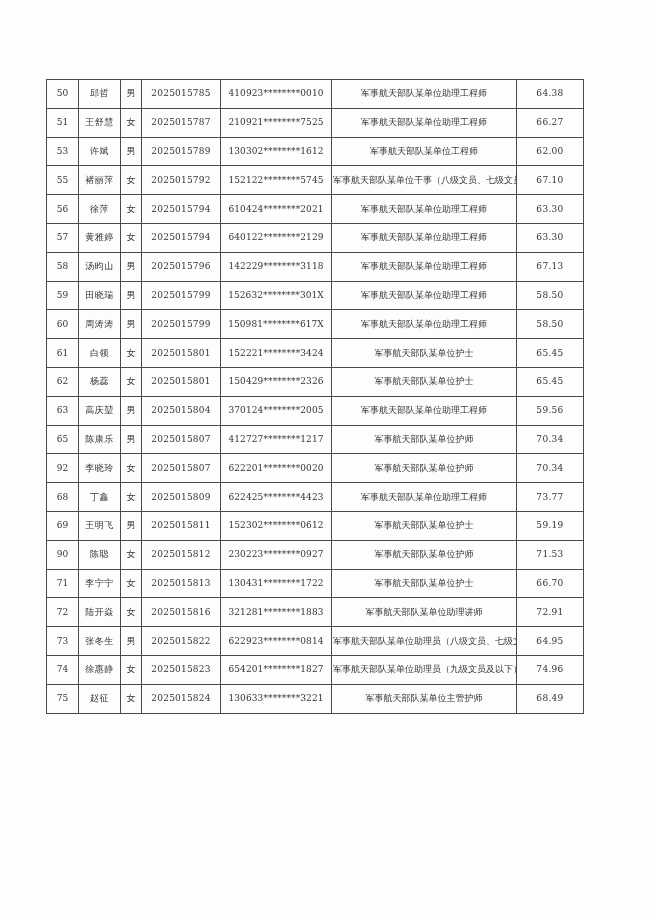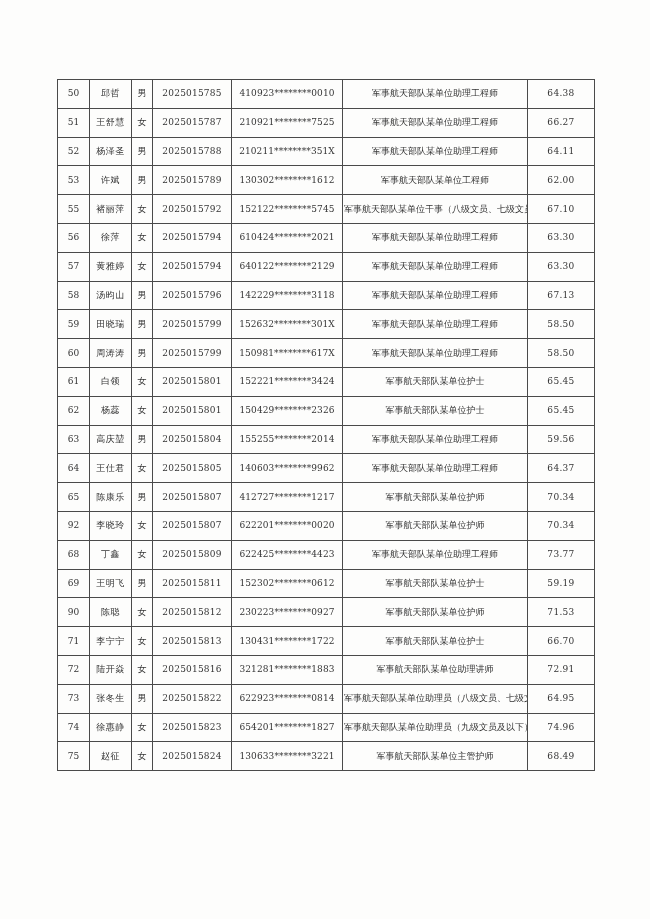--- a/index.html
+++ b/index.html
@@ -12,21 +12,21 @@
     width: 650px;
     height: 919px;
     margin: 0 auto;
     background: #fdfdfc;
     font-family: "DejaVu Serif", "Liberation Serif", serif;
     color: #343434;
     overflow: hidden;
   }
   table.results {
     position: absolute;
-    left: 57px;
+    left: 46px;
     top: 79px;
     width: 537px;
     border-collapse: collapse;
     table-layout: fixed;
   }
   table.results td {
     border: 1px solid #4a4a4a;
     height: 27.8px;
     padding: 0 1px;
     text-align: center;
@@ -73,29 +73,20 @@
         <tr>
           <td class="cell-index">51</td>
           <td class="cell-name">王舒慧</td>
           <td class="cell-gender">女</td>
           <td class="cell-exam-no">2025015787</td>
           <td class="cell-id-number">210921********7525</td>
           <td class="cell-position">军事航天部队某单位助理工程师</td>
           <td class="cell-score">66.27</td>
         </tr>
         <tr>
-          <td class="cell-index">52</td>
-          <td class="cell-name">杨泽圣</td>
-          <td class="cell-gender">男</td>
-          <td class="cell-exam-no">2025015788</td>
-          <td class="cell-id-number">210211********351X</td>
-          <td class="cell-position">军事航天部队某单位助理工程师</td>
-          <td class="cell-score">64.11</td>
-        </tr>
-        <tr>
           <td class="cell-index">53</td>
           <td class="cell-name">许斌</td>
           <td class="cell-gender">男</td>
           <td class="cell-exam-no">2025015789</td>
           <td class="cell-id-number">130302********1612</td>
           <td class="cell-position">军事航天部队某单位工程师</td>
           <td class="cell-score">62.00</td>
         </tr>
         <tr>
           <td class="cell-index">55</td>
@@ -167,32 +158,23 @@
           <td class="cell-exam-no">2025015801</td>
           <td class="cell-id-number">150429********2326</td>
           <td class="cell-position">军事航天部队某单位护士</td>
           <td class="cell-score">65.45</td>
         </tr>
         <tr>
           <td class="cell-index">63</td>
           <td class="cell-name">高庆堃</td>
           <td class="cell-gender">男</td>
           <td class="cell-exam-no">2025015804</td>
-          <td class="cell-id-number">155255********2014</td>
+          <td class="cell-id-number">370124********2005</td>
           <td class="cell-position">军事航天部队某单位助理工程师</td>
           <td class="cell-score">59.56</td>
-        </tr>
-        <tr>
-          <td class="cell-index">64</td>
-          <td class="cell-name">王仕君</td>
-          <td class="cell-gender">女</td>
-          <td class="cell-exam-no">2025015805</td>
-          <td class="cell-id-number">140603********9962</td>
-          <td class="cell-position">军事航天部队某单位助理工程师</td>
-          <td class="cell-score">64.37</td>
         </tr>
         <tr>
           <td class="cell-index">65</td>
           <td class="cell-name">陈康乐</td>
           <td class="cell-gender">男</td>
           <td class="cell-exam-no">2025015807</td>
           <td class="cell-id-number">412727********1217</td>
           <td class="cell-position">军事航天部队某单位护师</td>
           <td class="cell-score">70.34</td>
         </tr>

